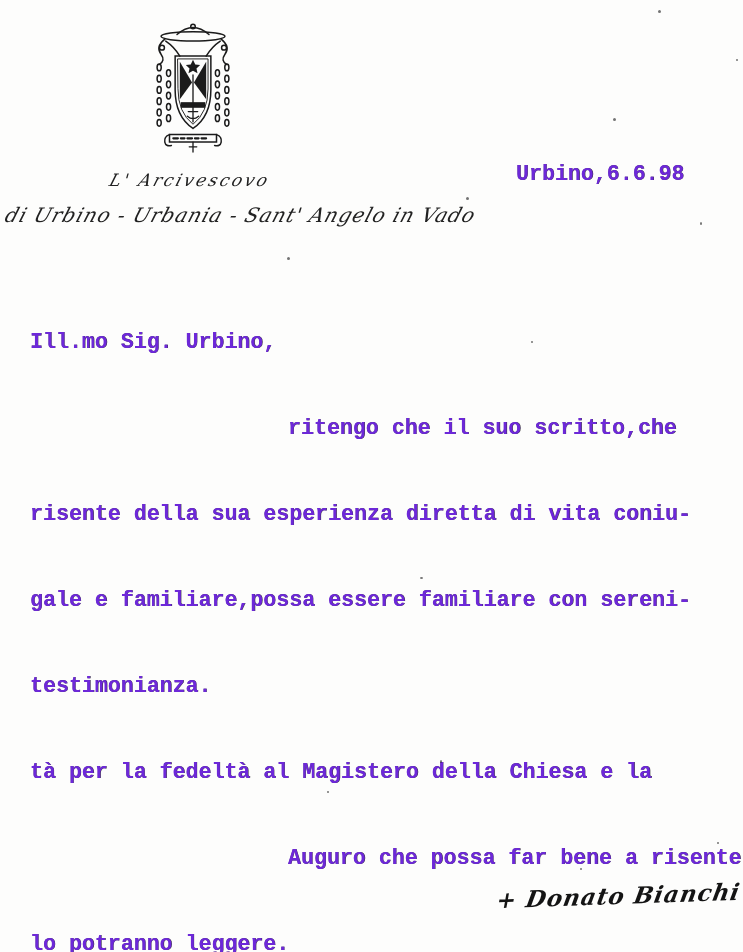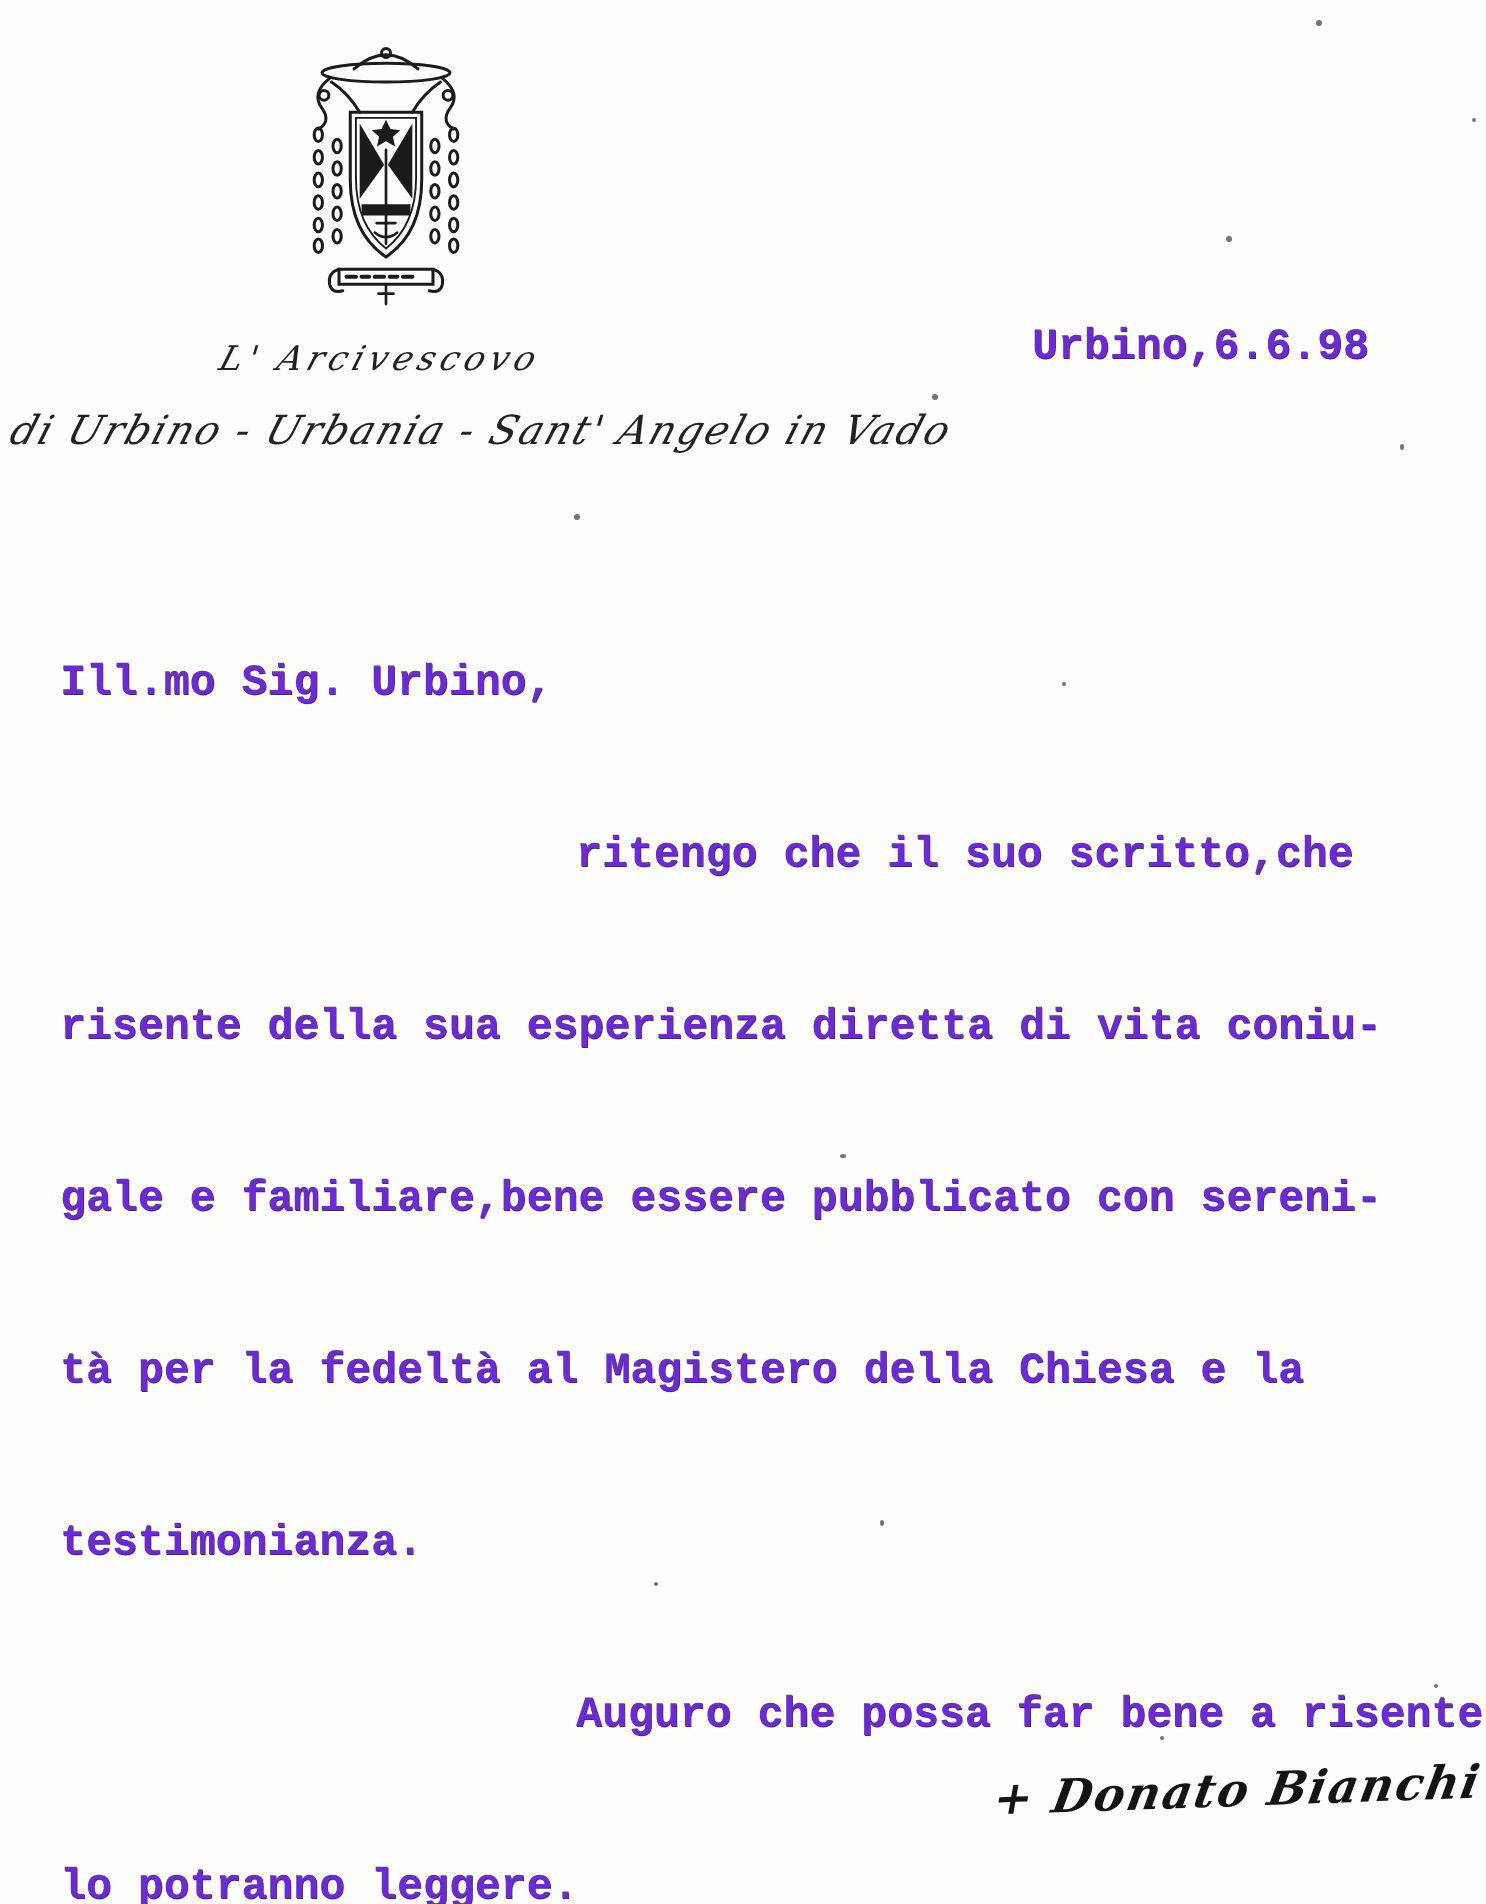--- a/index.html
+++ b/index.html
@@ -100,23 +100,23 @@
 
   <div class="script lh1">L' Arcivescovo</div>
   <div class="script lh2">di Urbino - Urbania - Sant' Angelo in Vado</div>
 
   <div class="tw dateline">Urbino,6.6.98</div>
 
   <div class="body tw">
     <div class="line">Ill.mo Sig. Urbino,</div>
     <div class="line indent">ritengo che il suo scritto,che</div>
     <div class="line">risente della sua esperienza diretta di vita coniu-</div>
-    <div class="line">gale e familiare,bene essere pubblicato con sereni-</div>
+    <div class="line">gale e familiare,possa essere familiare con sereni-</div>
+    <div class="line">testimonianza.</div>
     <div class="line">tà per la fedeltà al Magistero della Chiesa e la</div>
-    <div class="line">testimonianza.</div>
     <div class="line indent">Auguro che possa far bene a risente</div>
     <div class="line">lo potranno leggere.</div>
     
     
     
     
     
     
     
     

